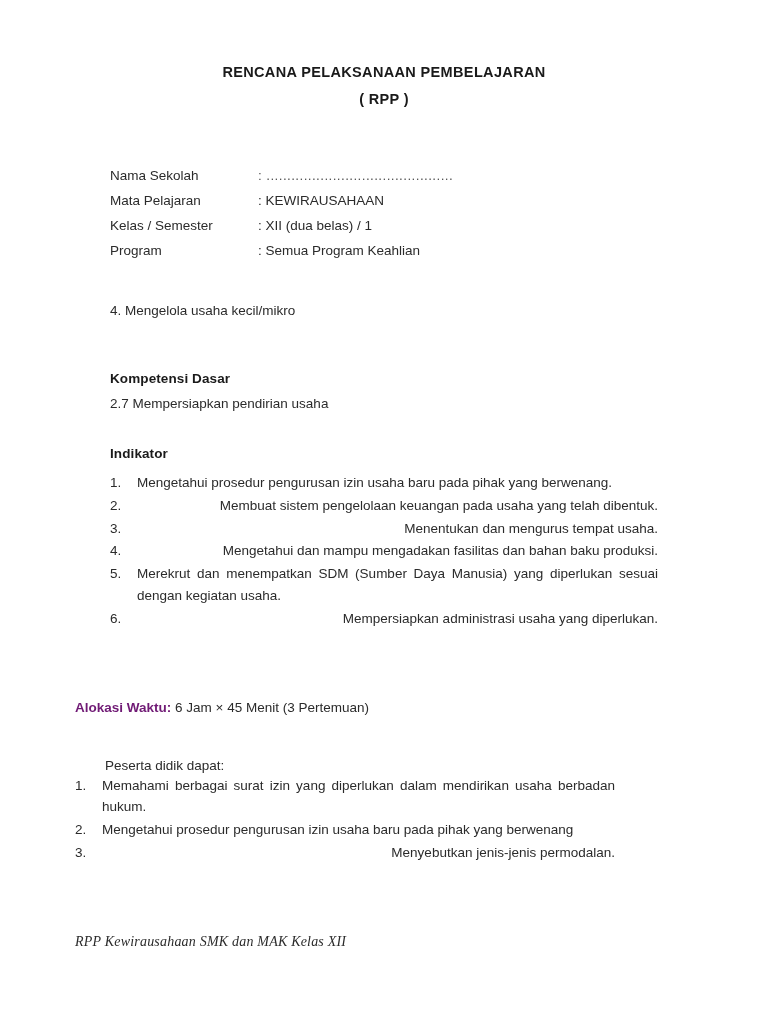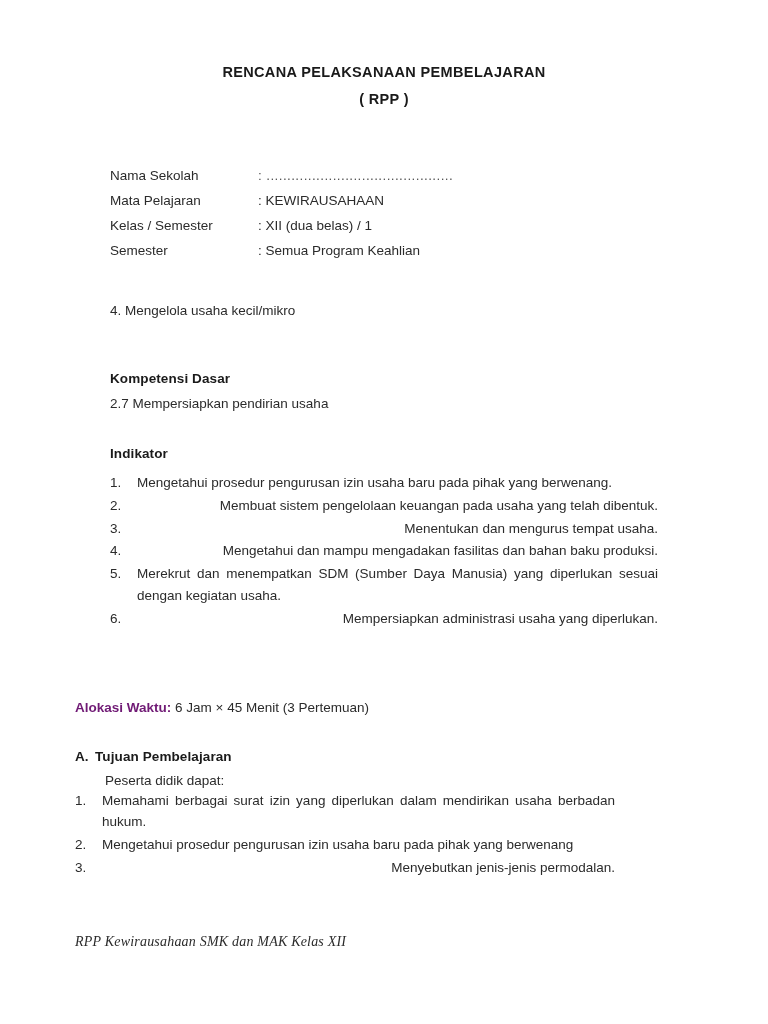--- a/index.html
+++ b/index.html
@@ -189,21 +189,21 @@
     </div>
     <div class="meta-row">
       <span class="meta-label">Mata Pelajaran</span>
       <span class="meta-value">: KEWIRAUSAHAAN</span>
     </div>
     <div class="meta-row">
       <span class="meta-label">Kelas / Semester</span>
       <span class="meta-value">: XII (dua belas) / 1</span>
     </div>
     <div class="meta-row">
-      <span class="meta-label">Semester</span>
+      <span class="meta-label">Program</span>
       <span class="meta-value">: Semua Program Keahlian</span>
     </div>
   </div>
 
   <div class="sec" style="top:295px;">
     <div class="sec-body">4. Mengelola usaha kecil/mikro</div>
   </div>
 
   <div class="sec" style="top:371px;">
     <div class="sec-head">Kompetensi Dasar</div>
@@ -241,23 +241,20 @@
   </div>
 
   <div class="outdent" style="top:699px;">
     <div class="alokasi">
       <b>Alokasi Waktu:</b>
       <span>6 Jam × 45 Menit (3 Pertemuan)</span>
     </div>
   </div>
 
   <div class="outdent" style="top:749px;">
-    <div class="sec-a-head">
-      <span class="marker">A.</span><span>Tujuan Pembelajaran</span>
-    </div>
     <div class="lead-in">Peserta didik dapat:</div>
     <ol class="numlist tujuan-list">
       <li class="justified">
         <span class="num">1.</span>
         <span class="txt">Memahami berbagai surat izin yang diperlukan dalam mendirikan usaha berbadan hukum.</span>
       </li>
       <li class="justified">
         <span class="num">2.</span>
         <span class="txt">Mengetahui prosedur pengurusan   izin usaha baru pada   pihak yang berwenang</span>
       </li>

